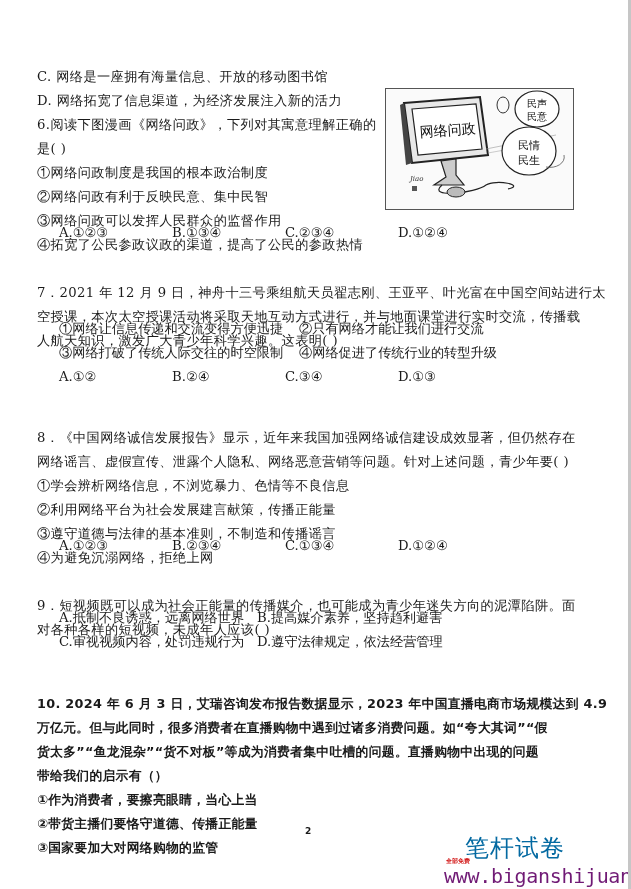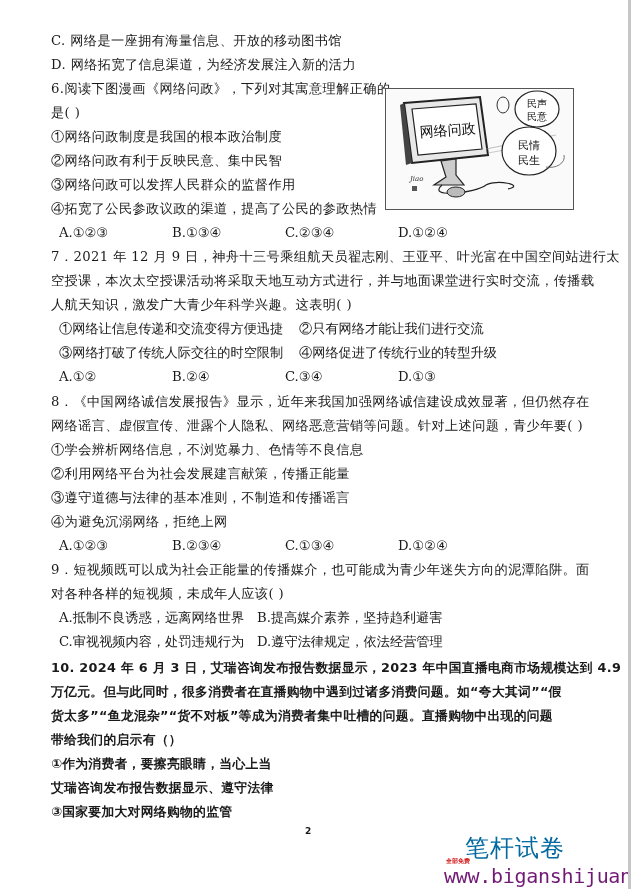--- a/index.html
+++ b/index.html
@@ -3,21 +3,21 @@
 <meta charset="utf-8">
 <style>
   html, body { margin: 0; padding: 0; }
   body {
     width: 631px; height: 889px; background: #ffffff; position: relative; overflow: hidden;
     font-family: "DejaVu Serif", "Liberation Serif", serif; color: #1a1a1a;
   }
   .right-border { position: absolute; right: 0; top: 0; width: 3px; height: 889px; background: #c6c6c6; }
   .page { position: absolute; left: 0; top: 0; width: 628px; height: 889px; }
   .line {
-    position: absolute; left: 51px; font-size: 13.2px; line-height: 18px; white-space: nowrap; letter-spacing: 0.4px;
+    position: absolute; left: 37px; font-size: 13.2px; line-height: 18px; white-space: nowrap; letter-spacing: 0.4px; margin-top: 36px;
   }
   .opts { position: absolute; left: 51px; font-size: 13.2px; line-height: 18px; white-space: nowrap; }
   .opts span { position: absolute; top: 0; white-space: nowrap; margin-left: 8px; }
   .bold { font-family: "DejaVu Sans", "Liberation Sans", sans-serif; font-weight: bold; font-size: 12.8px; letter-spacing: 0.3px; text-align: right; }
   .cartoon {
     position: absolute; left: 385px; top: 88px; width: 187px; height: 120px;
     border: 1px solid #555; background: #fafafa;
   }
   .cartoon svg { display: block; }
   .page-num { position: absolute; left: 305px; top: 826px; font-family: "DejaVu Sans", sans-serif; font-size: 9px; font-weight: bold; }
@@ -119,21 +119,21 @@
   <div class="opts" style="top:633px">
     <span style="left:0">C.审视视频内容，处罚违规行为</span>
     <span style="left:198px">D.遵守法律规定，依法经营管理</span>
   </div>
 
   <div class="line bold" style="top:659px">10. 2024 年 6 月 3 日，艾瑞咨询发布报告数据显示，2023 年中国直播电商市场规模达到 4.9</div>
   <div class="line bold" style="top:683px">万亿元。但与此同时，很多消费者在直播购物中遇到过诸多消费问题。如“夸大其词”“假</div>
   <div class="line bold" style="top:707px">货太多”“鱼龙混杂”“货不对板”等成为消费者集中吐槽的问题。直播购物中出现的问题</div>
   <div class="line bold" style="top:731px">带给我们的启示有（）</div>
   <div class="line bold" style="top:755px">①作为消费者，要擦亮眼睛，当心上当</div>
-  <div class="line bold" style="top:779px">艾瑞咨询发布报告数据显示、遵守法律</div>
+  <div class="line bold" style="top:779px">②带货主播们要恪守道德、传播正能量</div>
   <div class="line bold" style="top:803px">③国家要加大对网络购物的监管</div>
 
   <div class="page-num">2</div>
   <div class="wm-title">笔杆试卷</div>
   <div class="wm-free">全部免费</div>
   <div class="wm-url">www.biganshijuan.com</div>
 </div>
 
 <div class="right-border"></div>
 

